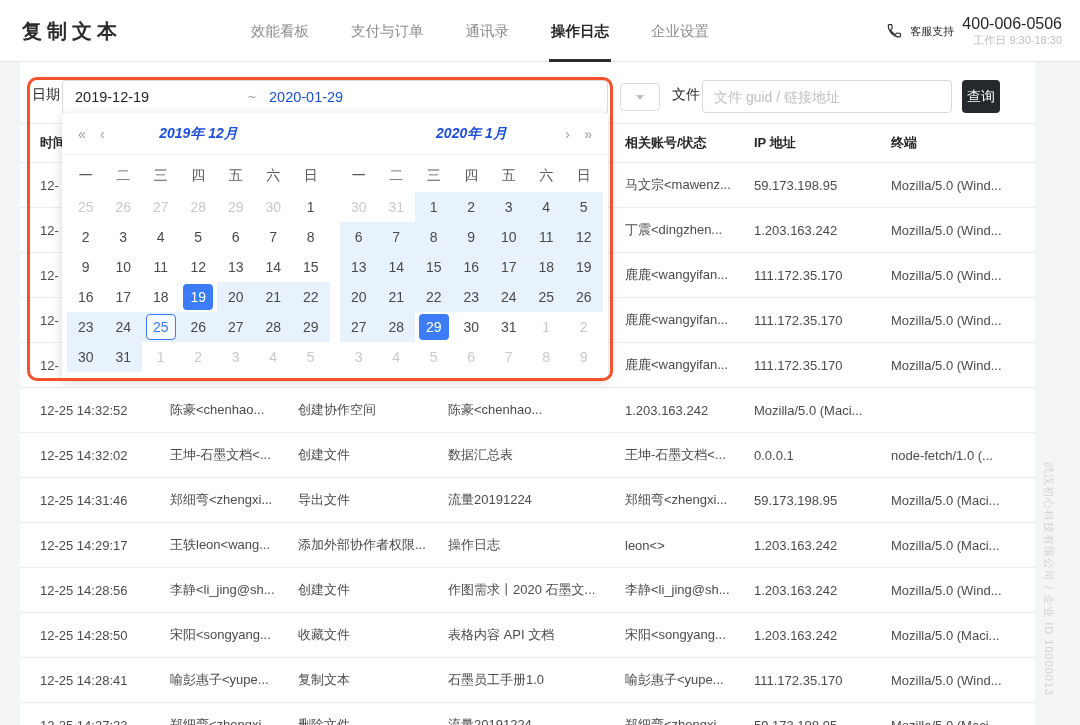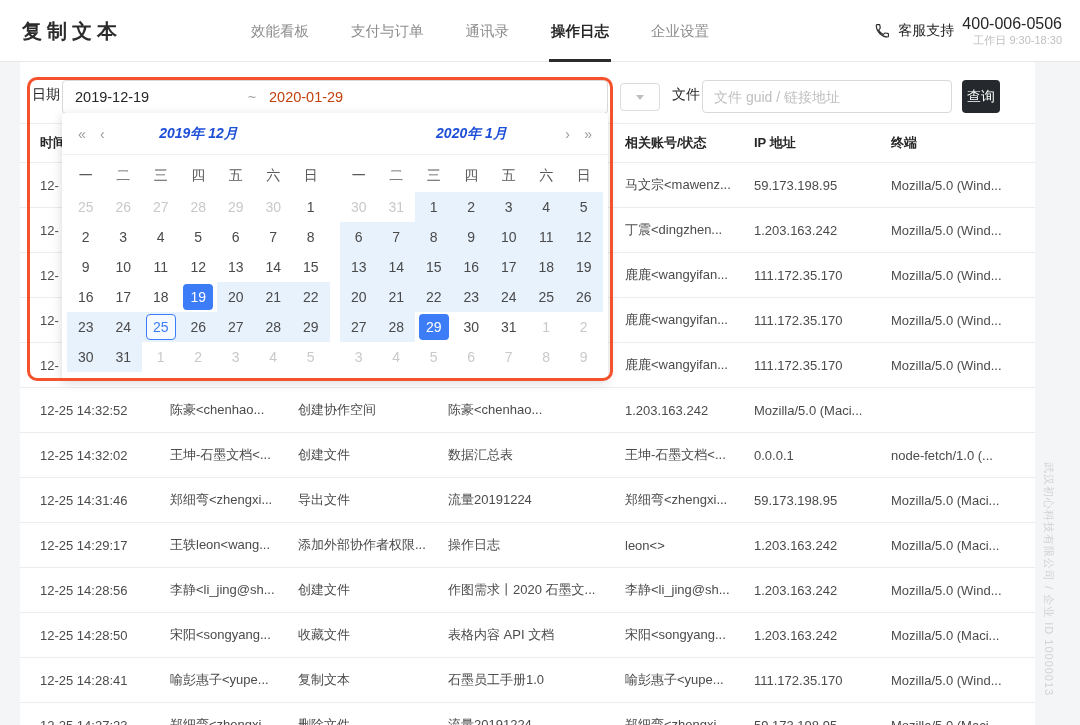--- a/index.html
+++ b/index.html
@@ -8,36 +8,36 @@
 
   
   .topbar { position:absolute; left:0; top:0; width:1080px; height:62px; background:#fff; border-bottom:1px solid #e8e8e8; z-index:5; }
   .logo { position:absolute; left:22px; top:18px; font-size:20px; font-weight:600; letter-spacing:5px; color:#2b2b2b; }
   .nav { position:absolute; left:243px; top:0; height:62px; display:flex; align-items:center; gap:42px;margin-left:8px; }
   .nav-item { font-size:14.5px; color:#8d8d8d; cursor:pointer; position:relative; height:62px; display:flex; align-items:center; }
   .nav-item.active { color:#262626; font-weight:700; }
   .nav-item.active::after { content:""; position:absolute; left:-2px; right:-2px; bottom:0; height:3px; background:#2b2b2b; }
   .support { position:absolute; right:18px; top:0; height:62px; display:flex; align-items:center; gap:8px; }
   .support .phone-glyph { display:flex; align-items:center; }
-  .support-label { font-size:14px; color:#262626; }
+  .support-label { font-size:11px; color:#262626; }
   .support-info { display:flex; flex-direction:column; align-items:flex-end; line-height:1.25; }
   .support-phone { font-size:16px; color:#262626; }
   .support-hours { font-size:11px; color:#bfbfbf; }
 
   
   .card { position:absolute; left:20px; top:62px; width:1015px; height:663px; background:#fff; overflow:hidden; }
 
   
   .filter { position:relative; height:58px; }
   .lbl { font-size:14px; color:#262626; }
   .date-label { position:absolute; left:12px; top:24px; }
   .date-input { position:absolute; left:42px; top:18px; width:546px; height:33px; background:#fff; border:1px solid #d9d9d9; border-radius:4px; display:flex; align-items:center; padding:16px 12px; font-size:14.5px; cursor:pointer; }
   .date-start { width:160px; color:#262626; }
   .date-sep { width:34px; text-align:center; color:#a6a6a6; }
-  .date-end { color:#c2410c; }
+  .date-end { color:#1d4ed8; }
   .preset-select { position:absolute; left:600px; top:21px; width:40px; height:28px; border:1px solid #dcdcdc; border-radius:4px; background:#fff; display:flex; align-items:center; justify-content:center; cursor:pointer; }
   .caret-down { width:0; height:0; border-left:4px solid transparent; border-right:4px solid transparent; border-top:5px solid #bfbfbf; }
   .file-label { position:absolute; left:652px; top:24px; }
   .file-input { position:absolute; left:682px; top:18px; width:250px; height:33px; border:1px solid #d9d9d9; border-radius:4px; padding:12px 11px; font-size:14px; color:#262626; font-family:inherit; outline:none; }
   .file-input::placeholder { color:#bfbfbf; }
   .query-btn { position:absolute; left:942px; top:18px; width:38px; height:33px; background:#25282c; color:#fff; border:none; border-radius:4px; font-size:14px; font-family:inherit; cursor:pointer; }
 
   
   .table { position:absolute; left:0; top:61px; width:1015px; }
   .trow { display:grid; grid-template-columns:130px 128px 150px 177px 129px 137px 1fr; padding-left:20px; align-items:center; border-bottom:1px solid #ececec; height:45px; font-size:13px; color:#4b4b4b; white-space:nowrap; overflow:hidden; }

